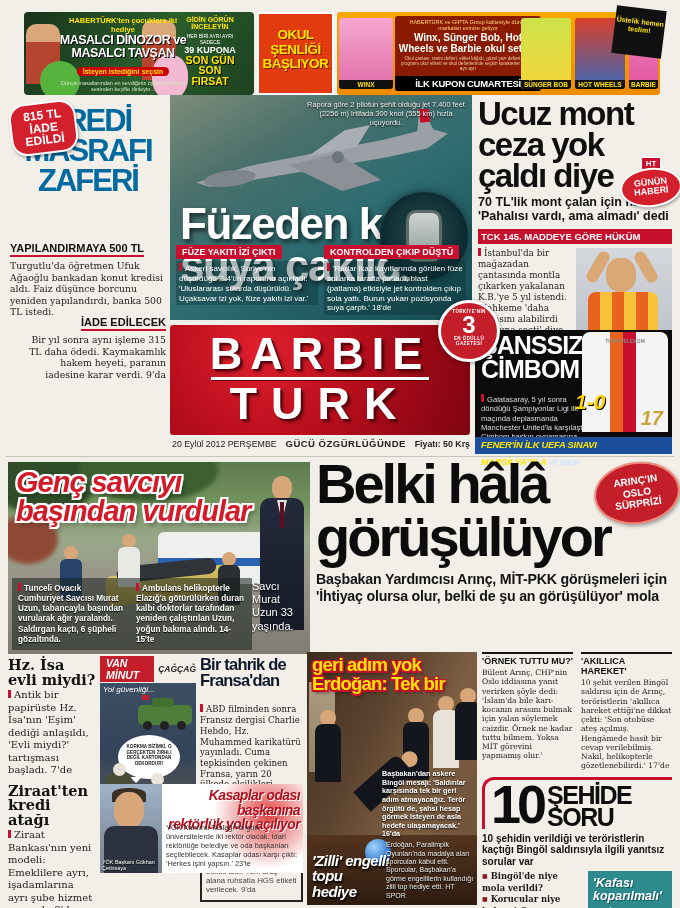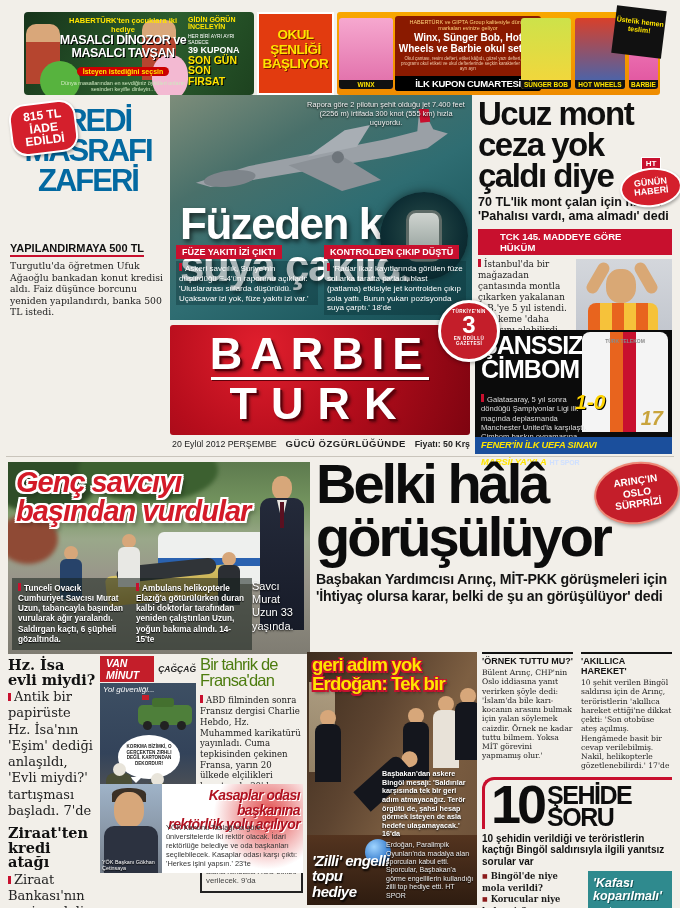--- a/index.html
+++ b/index.html
@@ -12,21 +12,21 @@
   .ad-left { left:24px; top:12px; width:230px; height:83px; border-radius:4px;
     background:linear-gradient(120deg,#16331a,#2c5e2e 55%,#1d421f); color:#fff; overflow:hidden; }
   .ad-left .kid { width:34px; height:60px; border-radius:10px 10px 0 0; background:linear-gradient(#d9a77a 30%,#b6452f 30%); }
   .ad-left .dino { left:16px; bottom:-6px; width:40px; height:40px; border-radius:50%; background:#57b33e; }
   .ad-left .bunny { left:128px; bottom:-4px; width:36px; height:44px; border-radius:45%; background:#f3b9d2; }
   .adl-mid { left:34px; top:4px; width:130px; text-align:center; }
   .adl-kicker { color:#ffe400; font-size:7.5px; font-weight:bold; }
   .adl-title { font-size:12.5px; font-weight:bold; line-height:1.02; text-shadow:1px 1px 0 #000; letter-spacing:-0.5px; }
   .adl-pill { display:inline-block; margin-top:2px; background:#c00; color:#ffe400; font-size:7px; font-weight:bold; padding:1px 6px; border-radius:7px; }
   .adl-note { margin-top:2px; font-size:5.5px; color:#cfe8c0; }
-  .adl-side { right:4px; top:4px; width:62px; }
+  .adl-side { right:13px; top:4px; width:62px; text-align:center; }
   .adl-s1 { color:#ffe400; font-size:7px; font-weight:bold; line-height:1.05; }
   .adl-s3 { color:#fff; font-size:5px; margin-top:2px; }
   .adl-s4 { color:#fff; font-size:9px; font-weight:bold; }
   .adl-s5 { color:#ffe400; font-size:10.5px; font-weight:bold; line-height:1; text-shadow:1px 1px 0 #000; }
   .ad-center { left:257px; top:12px; width:77px; height:83px; background:#e23b0f; border:2px solid #fff;
     color:#ffe400; font-weight:bold; font-size:13.5px; text-align:center; line-height:1.08; padding-top:14px;
     text-shadow:1px 1px 0 #7a1500; letter-spacing:-0.5px; }
   .ad-right { left:337px; top:12px; width:323px; height:83px; background:linear-gradient(#f8a700,#ef8c00); border-radius:3px; }
   .adr-prod { top:6px; height:71px; border-radius:3px; overflow:hidden; }
   .adr-label { position:absolute; left:0; right:0; bottom:0; background:#111; color:#ffe400; font-size:6.5px; font-weight:bold; text-align:center; padding:1px 0; }
@@ -64,21 +64,21 @@
   .tick { display:inline-block; width:3px; height:8px; background:#c8102e; margin-right:3px; }
 
   
   .mont { left:478px; top:98px; width:194px; }
   .mont-headline { font-size:33px; font-weight:bold; letter-spacing:-1.5px; line-height:0.94; color:#0f0f0f; }
   .gunun { right:-2px; top:152px; width:62px; text-align:center; z-index:4; }
   .gunun-ht { display:inline-block; background:#c8102e; color:#fff; font-weight:bold; font-size:8px; padding:1px 4px; border:1px solid #fff; }
   .gunun-oval { margin-top:-2px; background:#d41f2c; border:2px solid #fff; border-radius:50%; color:#fff; font-weight:bold;
     font-size:9px; line-height:1.05; padding:8px 2px; transform:rotate(-6deg); box-shadow:1px 2px 3px rgba(0,0,0,.3); }
   .mont-sub { margin-top:4px; font-size:12.5px; font-weight:bold; line-height:1.15; color:#111; }
-  .mont-bar { margin-top:5px; background:#c8102e; color:#fff; font-weight:bold; font-size:9.5px; padding:2px 22px; }
+  .mont-bar { margin-top:5px; background:#c8102e; color:#fff; font-weight:bold; font-size:9.5px; padding:2px 3px; }
   .mont-body-wrap { margin-top:4px; }
   .mont-photo { float:right; width:96px; height:112px; margin:0 0 0 5px; background:linear-gradient(#d4d7dc,#b9bec7); position:relative; overflow:hidden; }
   .player-head { position:absolute; left:30px; top:10px; width:30px; height:34px; border-radius:45%; background:#d9a875; }
   .player-arm { position:absolute; width:12px; height:34px; border-radius:6px; background:#d9a875; }
   .player-jersey { position:absolute; left:12px; top:44px; width:70px; height:68px; border-radius:8px 8px 0 0;
     background:repeating-linear-gradient(90deg,#e8641e 0 12px,#f6c23a 12px 24px); }
 
   
   .logo-box { left:170px; top:325px; width:300px; height:110px; border-radius:3px;
     background:radial-gradient(circle at 30% 20%,#e01f2d 0%,#b60d1c 45%,#7e0410 100%); text-align:center; color:#fff; overflow:hidden; }
@@ -137,42 +137,42 @@
   .belki { left:316px; top:458px; width:362px; }
   .belki-h { font-size:56px; font-weight:bold; letter-spacing:-3px; line-height:0.94; color:#0c0c0c; }
   .belki-badge { right:2px; top:2px; width:86px; height:62px; background:#c41e2a; border:2px solid #e87; border-radius:50%;
     transform:rotate(-8deg); color:#fff; font-weight:bold; font-size:10px; text-align:center; padding-top:11px; line-height:1.15;
     box-shadow:1px 2px 4px rgba(0,0,0,.35); z-index:4; }
   .belki-sub { margin-top:8px; font-size:14.2px; font-weight:bold; color:#141414; line-height:1.2; letter-spacing:-0.2px; }
 
   
   .brief { margin-bottom:7px; }
   .brief-title { font-family:"DejaVu Serif","Liberation Serif",serif; font-weight:bold; font-size:14.5px; line-height:1.0; color:#111; margin-bottom:2px; }
-  .brief-body { font-family:"DejaVu Serif","Liberation Serif",serif; font-size:13px; line-height:1.25; color:#222; }
+  .brief-body { font-family:"DejaVu Serif","Liberation Serif",serif; font-size:10px; line-height:1.25; color:#222; }
   .col1 { left:8px; top:658px; width:88px; }
 
   .cartoon { left:100px; top:656px; width:96px; }
   .cartoon-head { display:flex; align-items:center; }
   .cartoon-title { background:#c41e2a; color:#fff; font-weight:bold; font-style:italic; font-size:10.5px; padding:1px 6px; }
   .cartoon-artist { font-size:8.5px; font-style:italic; font-weight:bold; color:#222; margin-left:4px; }
   .cartoon-panel { position:relative; margin-top:1px; width:96px; height:128px; overflow:hidden;
     background:linear-gradient(#3d4f63 0%,#33435a 55%,#4a4f56 80%,#565b60 100%); }
   .cartoon-cap { position:absolute; left:3px; top:2px; color:#fff; font-size:8px; font-style:italic; }
   .tank { position:absolute; right:4px; top:22px; width:54px; height:20px; background:#4e7f3a; border-radius:5px; }
   .tank-turret { position:absolute; left:14px; top:-7px; width:22px; height:9px; background:#44702f; border-radius:3px; }
   .tank-flag { position:absolute; left:4px; top:-10px; width:7px; height:5px; background:#c41e2a; }
   .tank-wheel { position:absolute; bottom:-5px; width:9px; height:9px; border-radius:50%; background:#222; }
   .bubble { position:absolute; left:18px; top:52px; width:62px; height:44px; background:#fff; border-radius:50%;
     font-size:4.6px; font-weight:bold; color:#222; text-align:center; padding:9px 6px 0; line-height:1.25; }
   .bubble-tail { position:absolute; left:30px; top:94px; width:0; height:0; border:6px solid transparent; border-top-color:#fff; }
   .soldier { position:absolute; bottom:-6px; width:26px; height:44px; border-radius:8px 8px 0 0; background:#4a4e36; }
   .soldier-head { position:absolute; left:7px; top:-10px; width:13px; height:13px; border-radius:50%; background:#e8e4da; }
 
   .col3 { left:200px; top:656px; width:103px; }
-  .fransa-title { font-size:16.5px; font-weight:normal; letter-spacing:-0.8px; line-height:0.98; color:#4d7c0f; margin-bottom:7px; }
+  .fransa-title { font-size:16.5px; font-weight:bold; letter-spacing:-0.8px; line-height:0.98; color:#0f172a; margin-bottom:16px; }
   .hgs-box { margin-top:8px; border:2px solid #222; padding:4px 4px 5px; }
   .hgs-title { text-align:center; font-size:15px; font-weight:bold; letter-spacing:-0.5px; line-height:1.0; color:#111; }
   .hgs-body { margin-top:3px; font-size:7.8px; line-height:1.2; color:#444; }
 
   .kasaplar { left:100px; top:784px; width:203px; height:89px; background:#ffffff; overflow:hidden; }
   .kasap-photo { left:0; top:0; width:62px; height:89px; background:linear-gradient(#9fb3c8,#77808c); overflow:hidden; }
   .kasap-head { left:14px; top:8px; width:30px; height:36px; border-radius:45%; background:#d7a77a; }
   .kasap-hair { left:12px; top:4px; width:34px; height:14px; border-radius:45% 45% 0 0; background:#3a3026; }
   .kasap-suit { left:4px; top:42px; width:54px; height:47px; border-radius:10px 10px 0 0; background:#2c3240; }
   .kasap-cap { left:2px; bottom:2px; width:58px; color:#fff; font-size:5.4px; line-height:1.15; text-shadow:0 1px 1px #000; }
@@ -279,20 +279,24 @@
   </div>
   <div class="ab kredi-headline">
     <div>KREDİ</div>
     <div>MASRAFI</div>
     <div>ZAFERİ</div>
   </div>
   <div class="ab kredi-b1">
     <span class="rule-title">YAPILANDIRMAYA 500 TL</span>
     <div class="serif-body">Turgutlu'da öğretmen Ufuk Ağaoğlu bankadan konut kredisi aldı. Faiz düşünce borcunu yeniden yapılandırdı, banka 500 TL istedi.</div>
   </div>
+  <div class="ab kredi-b2">
+    <span class="rule-title">İADE EDİLECEK</span>
+    <div class="serif-body">Bir yıl sonra aynı işleme 315 TL daha ödedi. Kaymakamlık hakem heyeti, paranın iadesine karar verdi. 9'da</div>
+  </div>
 
   <div class="ab jet">
     <svg class="ab" style="left:18px;top:14px;" width="270" height="100" viewBox="0 0 270 100">
       <g transform="rotate(-7 135 50)">
         <polygon points="6,58 60,48 200,38 232,34 238,6 248,34 262,40 240,52 200,56 70,62 20,64" fill="#9aa0a6"></polygon>
         <polygon points="100,52 150,46 190,78 150,84" fill="#8b9197"></polygon>
         <polygon points="120,46 170,42 186,22 160,24" fill="#a8aeb4"></polygon>
         <ellipse cx="40" cy="58" rx="26" ry="8" fill="#7e858b"></ellipse>
         <rect x="236" y="10" width="10" height="16" fill="#c8102e"></rect>
         <circle cx="150" cy="50" r="6" fill="#6e757b"></circle>
@@ -419,21 +423,21 @@
     </div>
   </div>
 
   <div class="ab belki">
     <div class="belki-h">
       <div>Belki hâlâ</div>
       <div>görüşülüyor</div>
     </div>
     <div class="belki-sub">
       <div>Başbakan Yardımcısı Arınç, MİT-PKK görüşmeleri için</div>
-      <div>'İhtiyaç olursa karar, belki de şu an görüşülüyor' dedi</div>
+      <div>'İhtiyaç olursa olur, belki de şu an görüşülüyor' mola</div>
     </div>
   </div>
   <div class="ab belki-badge" style="left:594px;top:462px;">
     <div>ARINÇ'IN</div>
     <div>OSLO</div>
     <div>SÜRPRİZİ</div>
   </div>
 
   <div class="ab col1">
     <div class="brief">

